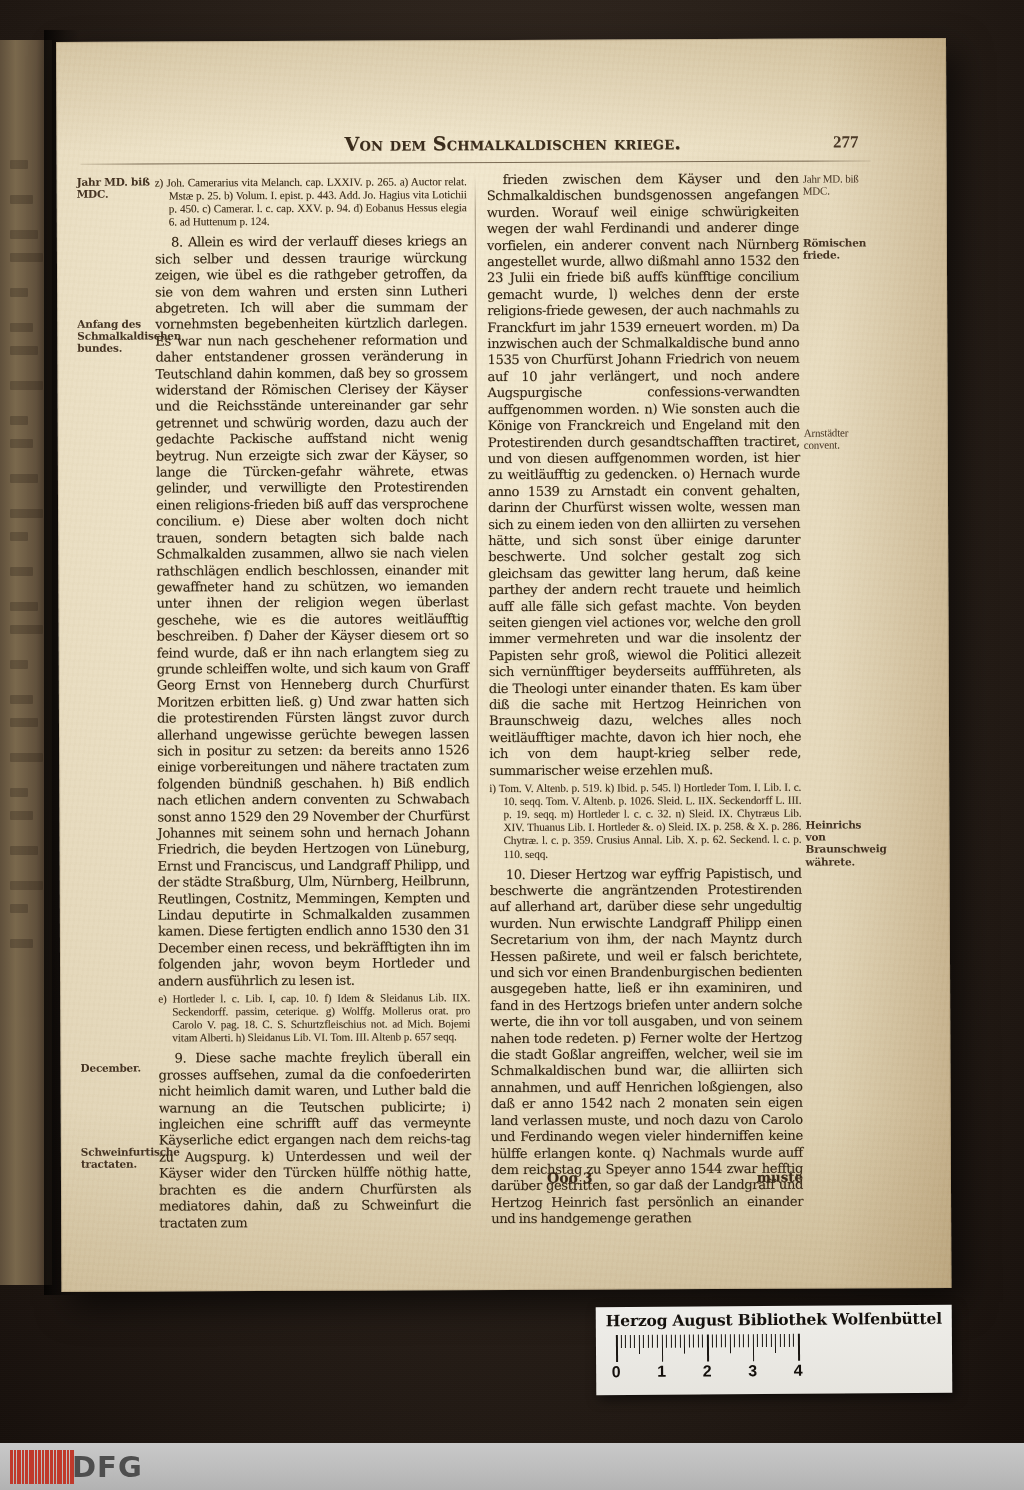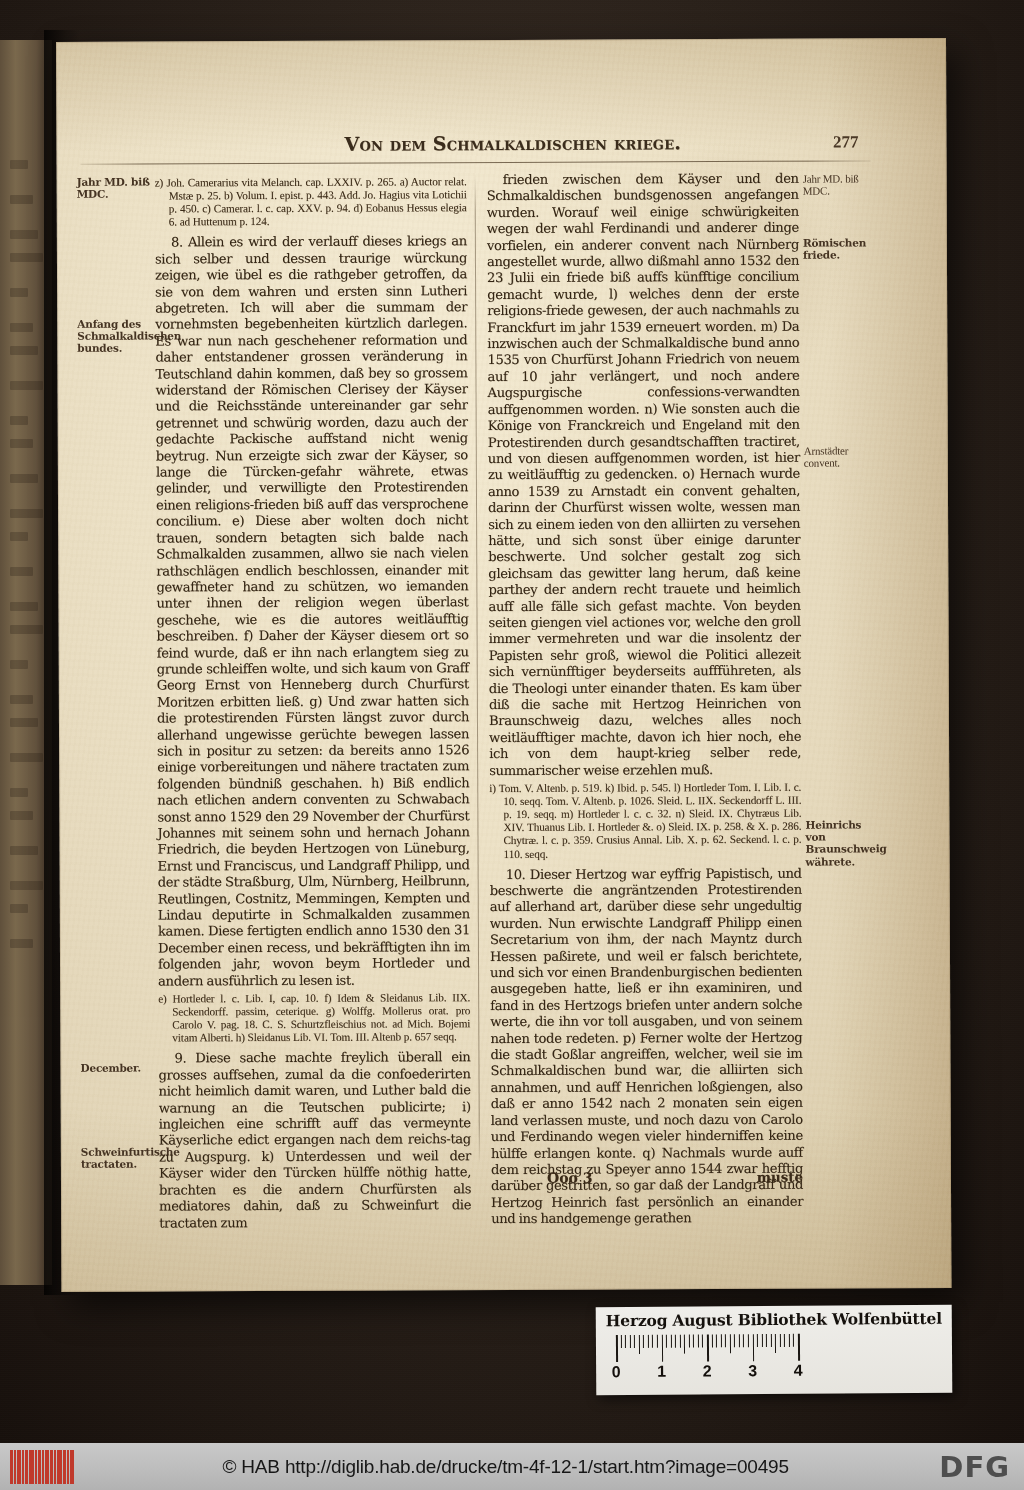--- a/index.html
+++ b/index.html
@@ -298,21 +298,21 @@
 
       <div class="margin-rail" id="rail-left">
           <div class="marginal" style="top: 2px;">Jahr MD. biß MDC.</div>
           <div class="marginal" style="top: 144px;">Anfang des Schmalkaldischen bundes.</div>
           <div class="marginal" style="top: 888px;">December.</div>
           <div class="marginal" style="top: 972px;">Schweinfurtische tractaten.</div>
         </div>
       <div class="margin-rail" id="rail-right">
           <div class="marginal roman" style="top: 2px;">Jahr MD. biß MDC.</div>
           <div class="marginal" style="top: 66px;">Römischen friede.</div>
-          <div class="marginal roman" style="top: 274px;">Arnstädter convent.</div>
+          <div class="marginal roman" style="top: 256px;">Arnstädter convent.</div>
           <div class="marginal" style="top: 648px;">Heinrichs von Braunschweig währete.</div>
         </div>
 
       <div class="column" id="column-left">
           <p class="footnotes">z) Joh. Camerarius vita Melanch. cap. LXXIV. p. 265. a) Auctor relat. Mstæ p. 25. b) Volum. I. epist. p. 443. Add. Jo. Hagius vita Lotichii p. 450. c) Camerar. l. c. cap. XXV. p. 94. d) Eobanus Hessus elegia 6. ad Huttenum p. 124.</p>
           <p class="para indent">8. Allein es wird der verlauff dieses kriegs an sich selber und dessen traurige würckung zeigen, wie übel es die rathgeber getroffen, da sie von dem wahren und ersten sinn Lutheri abgetreten. Ich will aber die summam der vornehmsten begebenheiten kürtzlich darlegen. Es war nun nach geschehener reformation und daher entstandener grossen veränderung in Teutschland dahin kommen, daß bey so grossem widerstand der Römischen Clerisey der Käyser und die Reichsstände untereinander gar sehr getrennet und schwürig worden, dazu auch der gedachte Packische auffstand nicht wenig beytrug. Nun erzeigte sich zwar der Käyser, so lange die Türcken-gefahr währete, etwas gelinder, und verwilligte den Protestirenden einen religions-frieden biß auff das versprochene concilium. e) Diese aber wolten doch nicht trauen, sondern betagten sich balde nach Schmalkalden zusammen, allwo sie nach vielen rathschlägen endlich beschlossen, einander mit gewaffneter hand zu schützen, wo iemanden unter ihnen der religion wegen überlast geschehe, wie es die autores weitläufftig beschreiben. f) Daher der Käyser diesem ort so feind wurde, daß er ihn nach erlangtem sieg zu grunde schleiffen wolte, und sich kaum von Graff Georg Ernst von Henneberg durch Churfürst Moritzen erbitten ließ. g) Und zwar hatten sich die protestirenden Fürsten längst zuvor durch allerhand ungewisse gerüchte bewegen lassen sich in positur zu setzen: da bereits anno 1526 einige vorbereitungen und nähere tractaten zum folgenden bündniß geschahen. h) Biß endlich nach etlichen andern conventen zu Schwabach sonst anno 1529 den 29 November der Churfürst Johannes mit seinem sohn und hernach Johann Friedrich, die beyden Hertzogen von Lüneburg, Ernst und Franciscus, und Landgraff Philipp, und der städte Straßburg, Ulm, Nürnberg, Heilbrunn, Reutlingen, Costnitz, Memmingen, Kempten und Lindau deputirte in Schmalkalden zusammen kamen. Diese fertigten endlich anno 1530 den 31 December einen recess, und bekräfftigten ihn im folgenden jahr, wovon beym Hortleder und andern ausführlich zu lesen ist.</p>
           <p class="footnotes">e) Hortleder l. c. Lib. I, cap. 10. f) Idem &amp; Sleidanus Lib. IIX. Seckendorff. passim, ceterique. g) Wolffg. Mollerus orat. pro Carolo V. pag. 18. C. S. Schurtzfleischius not. ad Mich. Bojemi vitam Alberti. h) Sleidanus Lib. VI. Tom. III. Altenb p. 657 seqq.</p>
           <p class="para indent">9. Diese sache machte freylich überall ein grosses auffsehen, zumal da die confoederirten nicht heimlich damit waren, und Luther bald die warnung an die Teutschen publicirte; i) ingleichen eine schrifft auff das vermeynte Käyserliche edict ergangen nach dem reichs-tag zu Augspurg. k) Unterdessen und weil der Käyser wider den Türcken hülffe nöthig hatte, brachten es die andern Churfürsten als mediatores dahin, daß zu Schweinfurt die tractaten zum</p>
         </div>
       <div class="column" id="column-right">
@@ -396,15 +396,14 @@
       <div class="bc" style="left: 30px; width: 3px;"></div>
       <div class="bc" style="left: 34px; width: 2px;"></div>
       <div class="bc" style="left: 37px; width: 4px;"></div>
       <div class="bc" style="left: 42px; width: 3px;"></div>
       <div class="bc" style="left: 46px; width: 2px;"></div>
       <div class="bc" style="left: 49px; width: 5px;"></div>
       <div class="bc" style="left: 55px; width: 3px;"></div>
       <div class="bc" style="left: 59px; width: 2px;"></div>
       <div class="bc" style="left: 62px; width: 4px;"></div>
     </div>
-  <div id="footer-url">© HAB http://diglib.hab.de/drucke/tm-4f-12-1/start.htm?image=00495</div>
   <div id="dfg-logo">DFG</div>
 </div>
 
 </body></html>

